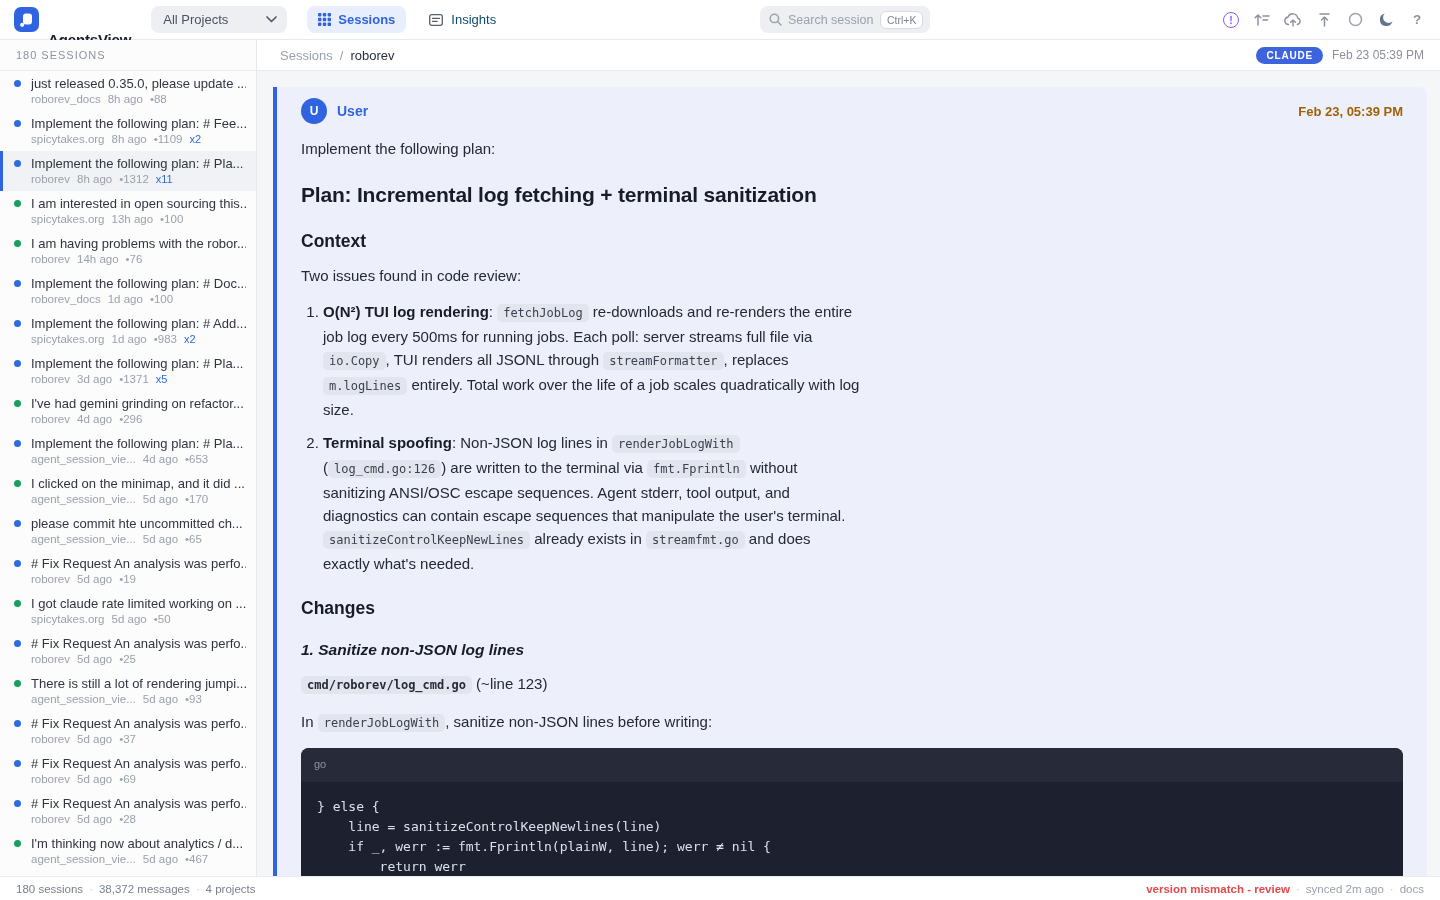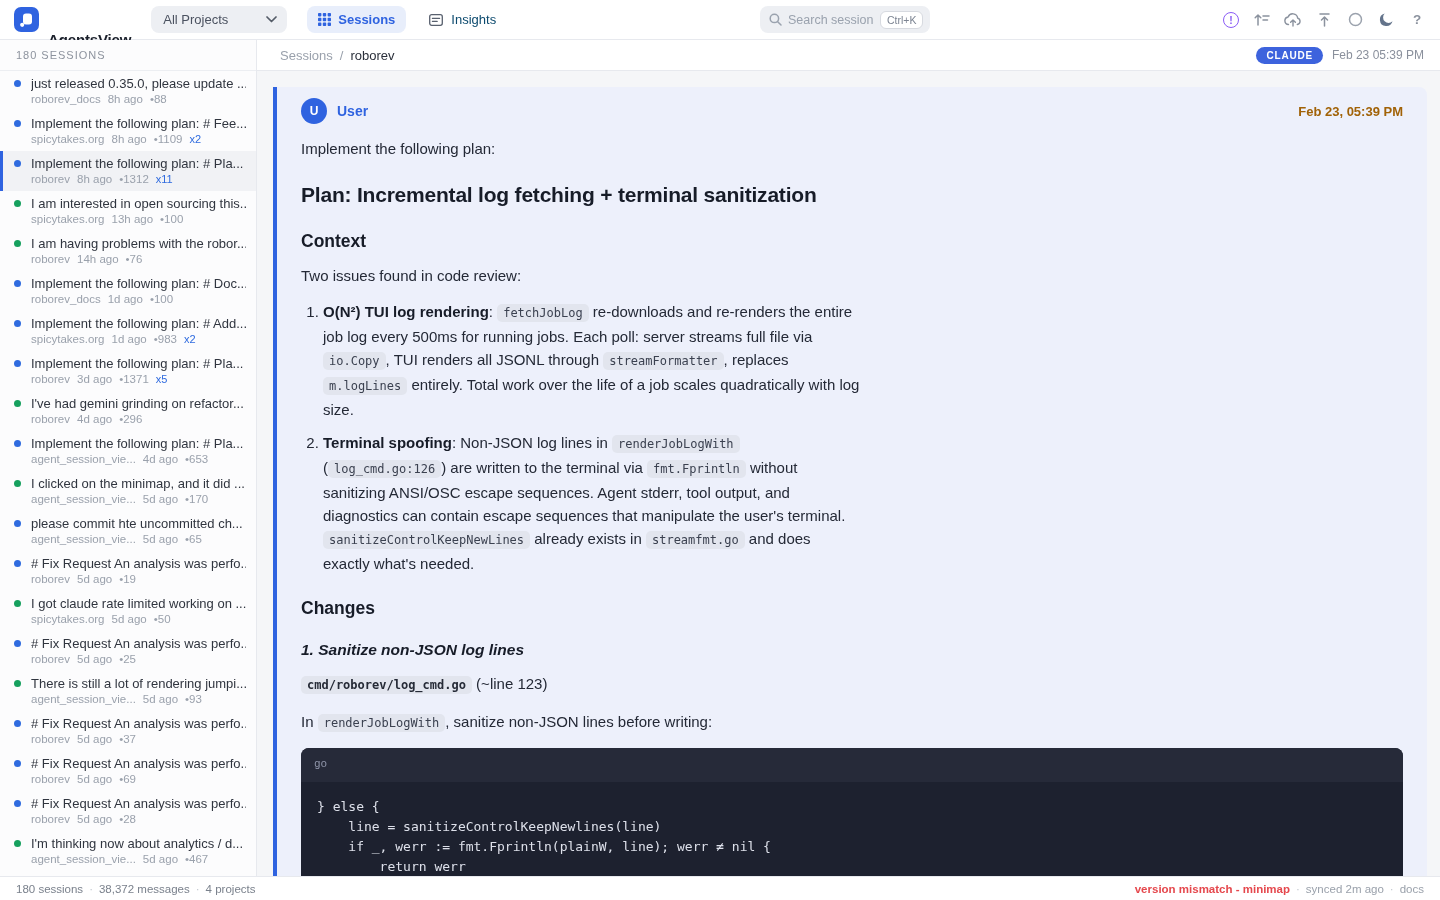--- a/index.html
+++ b/index.html
@@ -63,21 +63,21 @@
   .msg-body p { margin:0 0 13px; }
   .msg-body h1 { font-size:21px; line-height:27px; font-weight:700; color:#171c28; margin:21px 0 15px; letter-spacing:-0.01em; }
   .msg-body h2 { font-size:17.5px; font-weight:700; color:#171c28; margin:22px 0 11px; }
   .msg-body h3 { font-size:15.5px; font-weight:700; color:#171c28; margin:18px 0 11px;font-style:italic; }
   .msg-body ol { margin:0 0 15px; padding-left:22px; max-width:560px; }
   .msg-body li { margin-bottom:10px; }
   .msg-body strong { color:#171c28; }
   .inline-code { font-family:"DejaVu Sans Mono", monospace; font-size:12px; background:#e2e5ee; color:#3b4150; border-radius:5px; padding:2px 6px; white-space:nowrap; }
   .inline-code.strong { font-weight:700; color:#262b37; }
   .codeblock { border-radius:8px; overflow:hidden; margin:4px 0 18px; background:#1d212f; }
-  .codeblock-header { background:#262a39; padding:5px 13px 6px; font-family:Liberation Mono, monospace; font-size:11px; color:#8e94a8; }
+  .codeblock-header { background:#262a39; padding:5px 13px 6px; font-family:Liberation Sans, sans-serif; font-size:11px; color:#8e94a8; }
   .codeblock pre { padding:15px 16px 19px; font-family:"DejaVu Sans Mono", monospace; font-size:13px; line-height:20px; color:#dde0ea; white-space:pre; }
 
   
   .statusbar { height:24px; flex:0 0 auto; background:#fff; border-top:1px solid #e7e9ee; display:flex; align-items:center; padding:0 16px; font-size:11.5px; color:#7a818c; }
   .statusbar .sep { color:#c2c7cf; margin:0 6px; }
   .status-right { margin-left:auto; display:flex; align-items:center; }
   .status-warn { color:#e5484d; font-weight:600; cursor:pointer; }
   .status-muted { color:#9aa1ab; }
   .status-link { color:#9aa1ab; cursor:pointer; }
 
@@ -460,20 +460,20 @@
     </main>
   </div>
 
   <footer class="statusbar">
     <span>180 sessions</span>
     <span class="sep">·</span>
     <span>38,372 messages</span>
     <span class="sep">·</span>
     <span>4 projects</span>
     <div class="status-right">
-      <span class="status-warn">version mismatch - minimap</span>
+      <span class="status-warn">version mismatch - review</span>
       <span class="sep">·</span>
       <span class="status-muted">synced 2m ago</span>
       <span class="sep">·</span>
       <span class="status-link">docs</span>
     </div>
   </footer>
 </div>
 
 </body></html>

